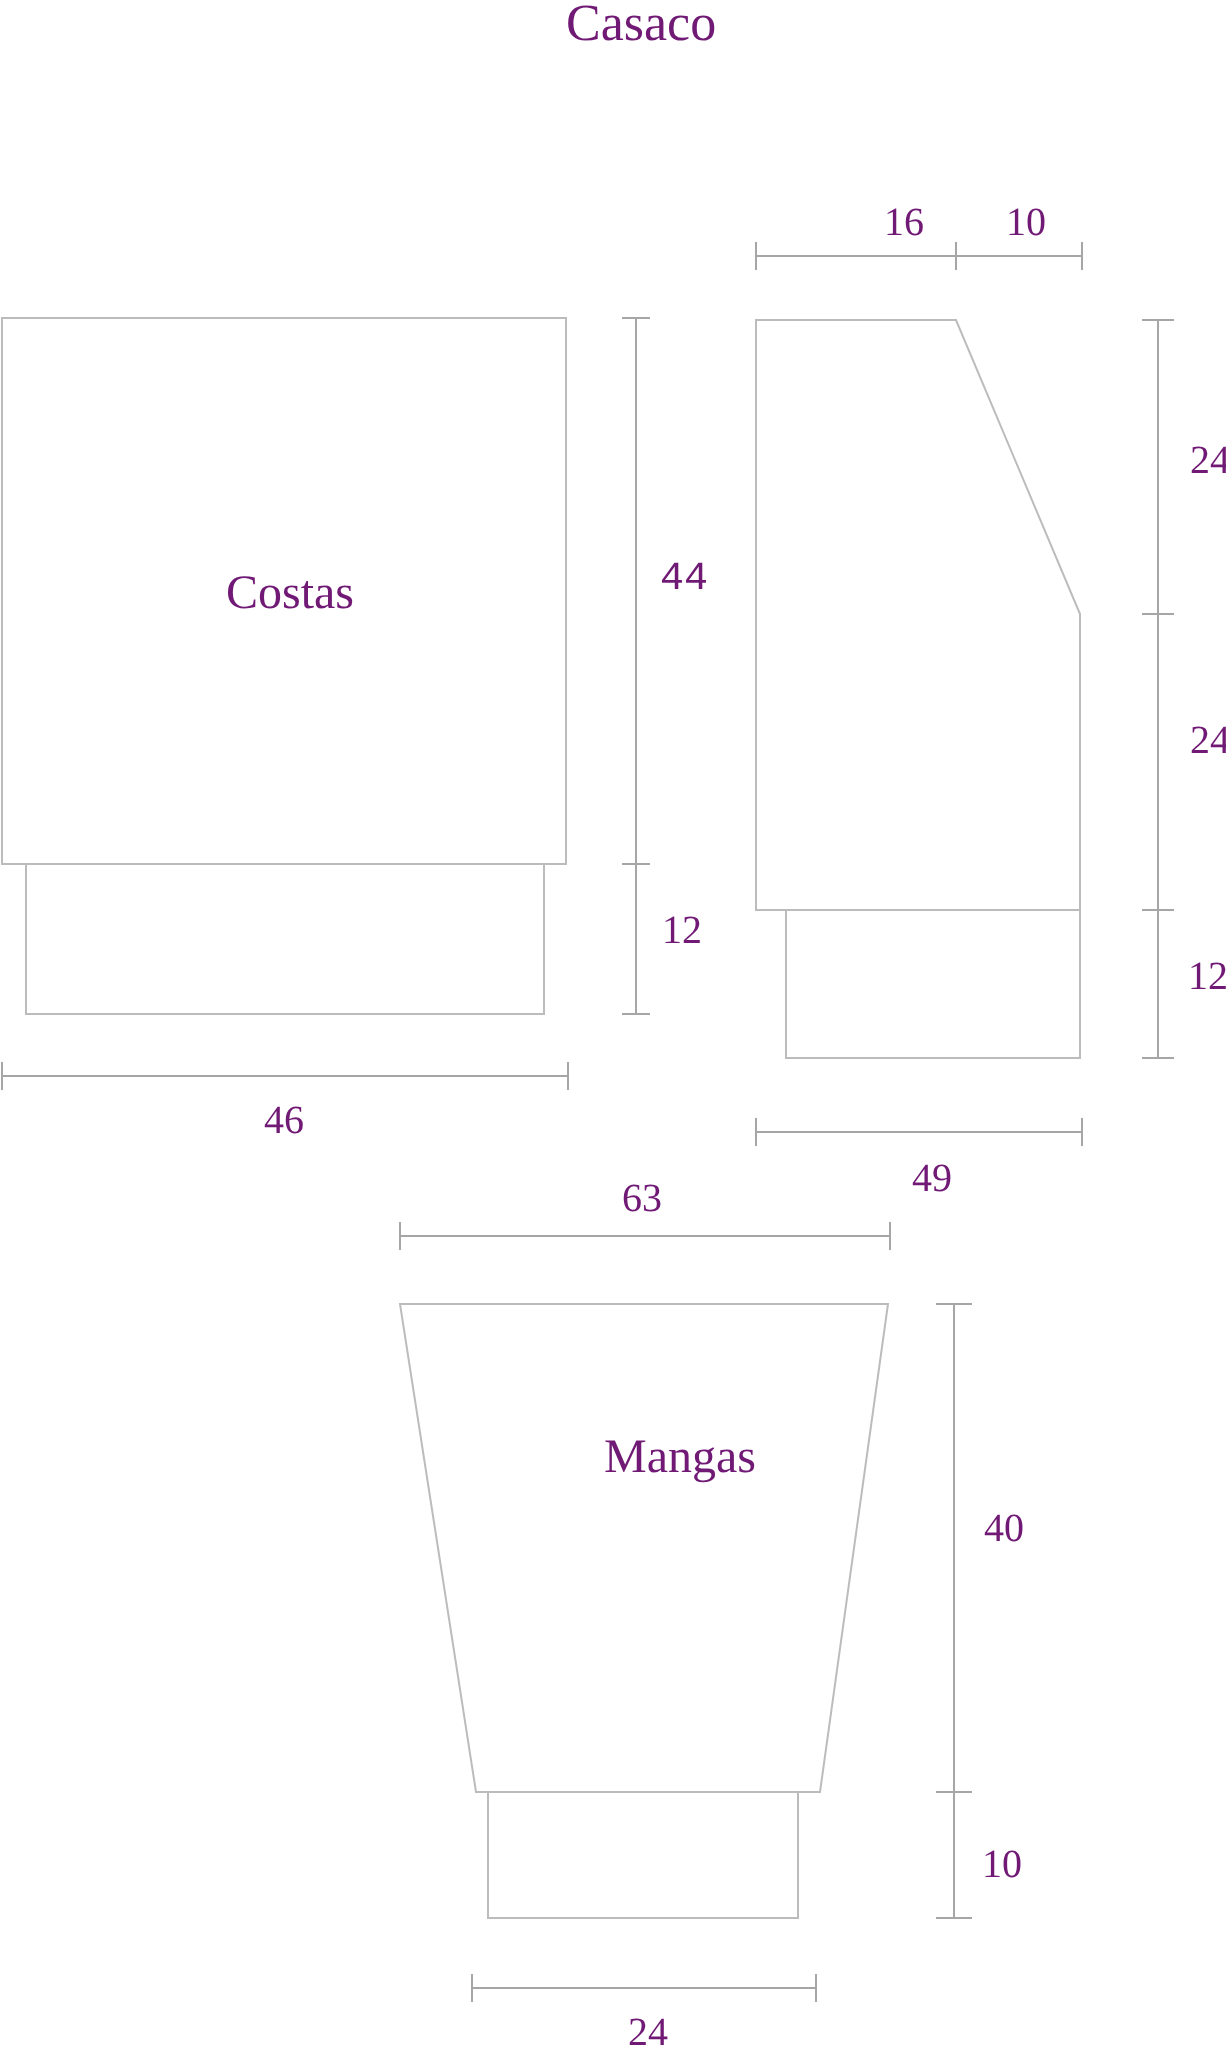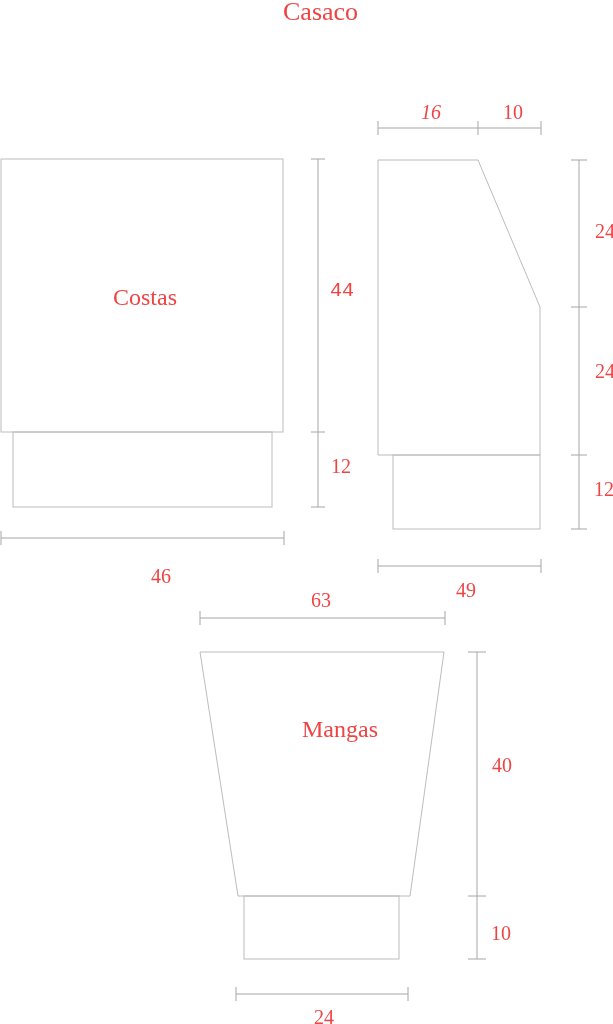--- a/index.html
+++ b/index.html
@@ -7,21 +7,21 @@
     padding: 0;
     background: #ffffff;
   }
   .canvas {
     position: relative;
     width: 613px;
     height: 1024px;
     background: #ffffff;
     overflow: hidden;
     font-family: "Liberation Serif", serif;
-    color: #ef4444;
+    color: #701a75;
   }
   .canvas svg {
     position: absolute;
     left: 0;
     top: 0;
   }
   .outline {
     fill: none;
     stroke: #bcbcbc;
     stroke-width: 1;
@@ -115,23 +115,23 @@
     </g>
   </svg>
 
   <div class="title">
     <div>Casaco</div>
   </div>
 
   <div class="lbl piece" style="left:145px; top:297px;">Costas</div>
   <div class="lbl num" style="left:342px; top:290px;font-family:Liberation Mono, monospace;">44</div>
   <div class="lbl num" style="left:341px; top:466px;">12</div>
-  <div class="lbl num" style="left:142px; top:576px;margin-left:19px;">46</div>
+  <div class="lbl num" style="left:142px; top:561px;">46</div>
 
-  <div class="lbl num" style="left:431px; top:112px;font-style:italic;">16</div>
+  <div class="lbl num" style="left:452px; top:112px;">16</div>
   <div class="lbl num" style="left:513px; top:112px;">10</div>
   <div class="lbl num" style="left:605px; top:231px;">24</div>
   <div class="lbl num" style="left:605px; top:371px;">24</div>
   <div class="lbl num" style="left:604px; top:489px;">12</div>
   <div class="lbl num" style="left:466px; top:590px;">49</div>
 
   <div class="lbl piece" style="left:340px; top:729px;">Mangas</div>
   <div class="lbl num" style="left:321px; top:600px;">63</div>
   <div class="lbl num" style="left:502px; top:765px;text-align:right;">40</div>
   <div class="lbl num" style="left:501px; top:933px;">10</div>

